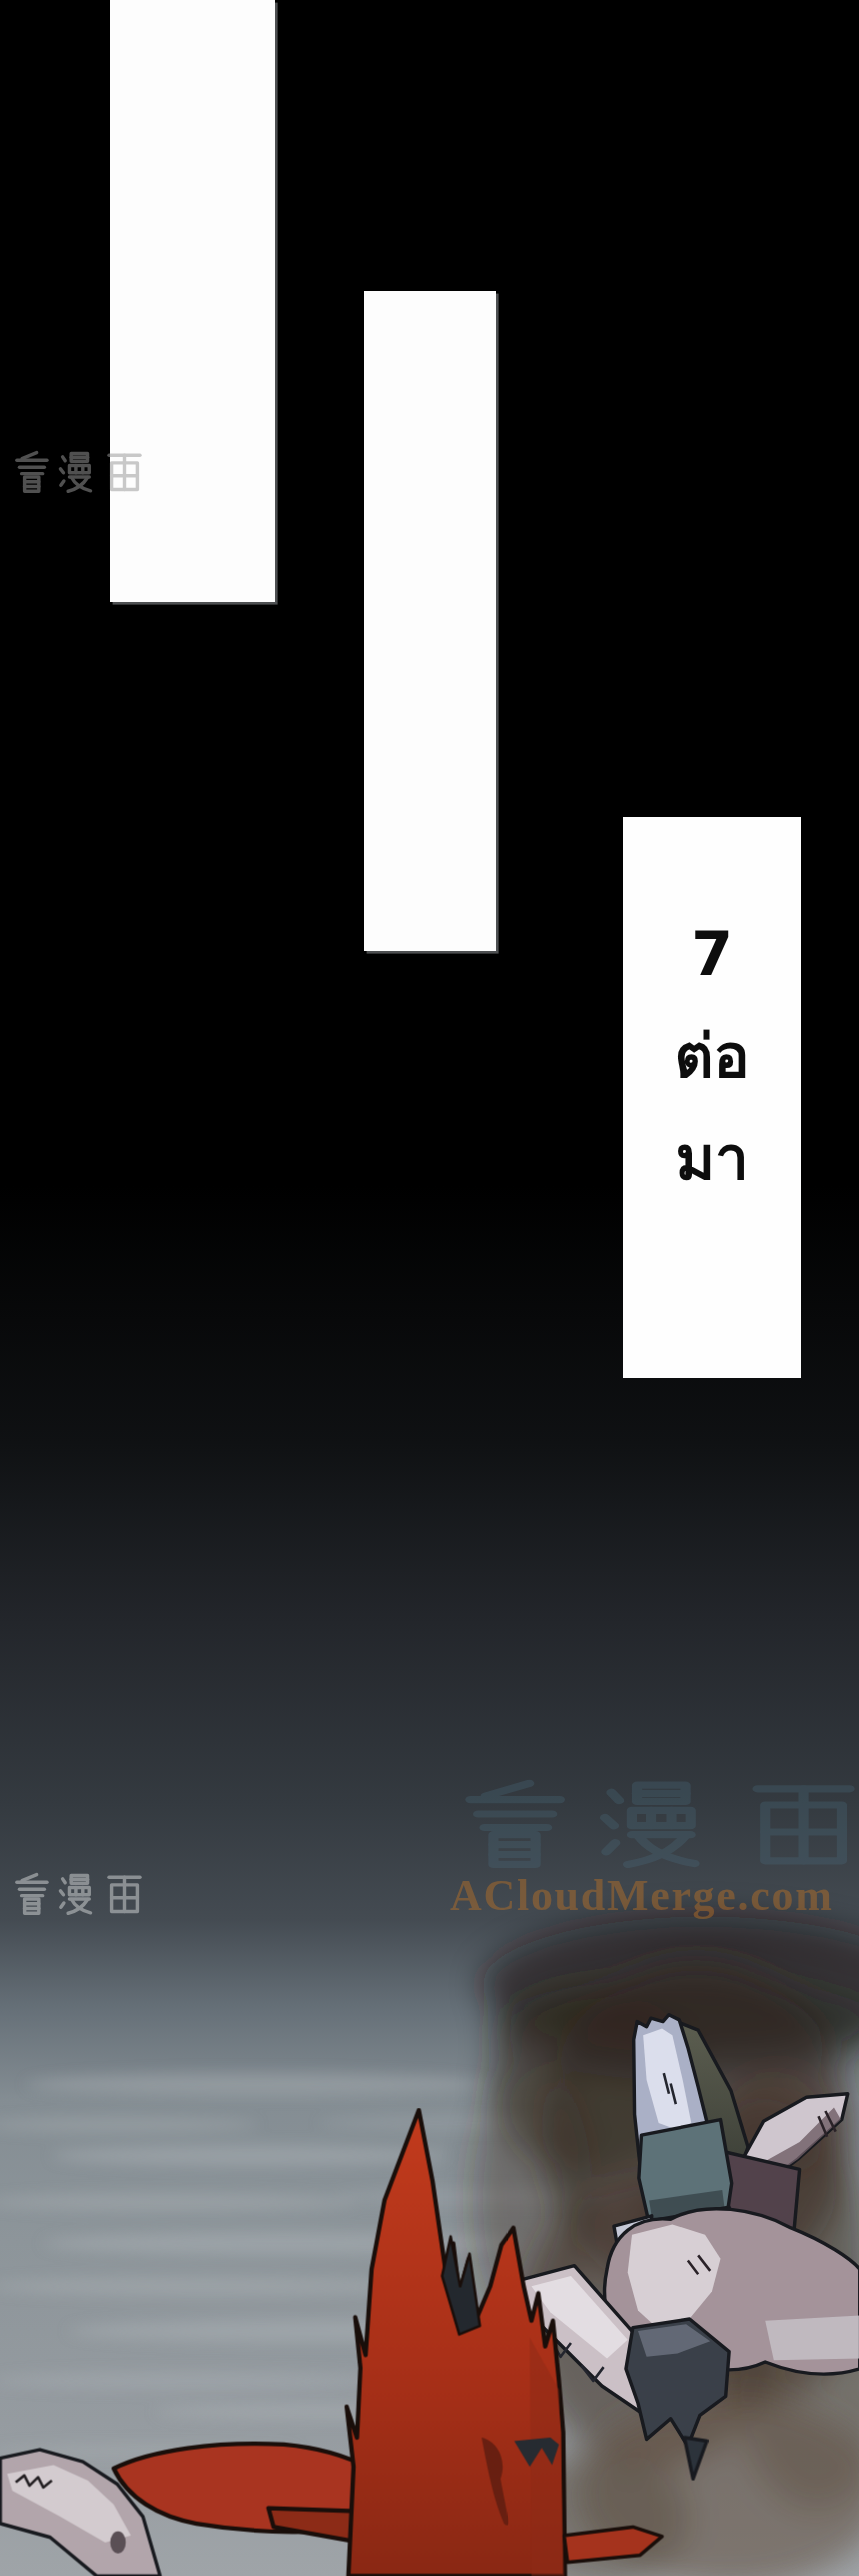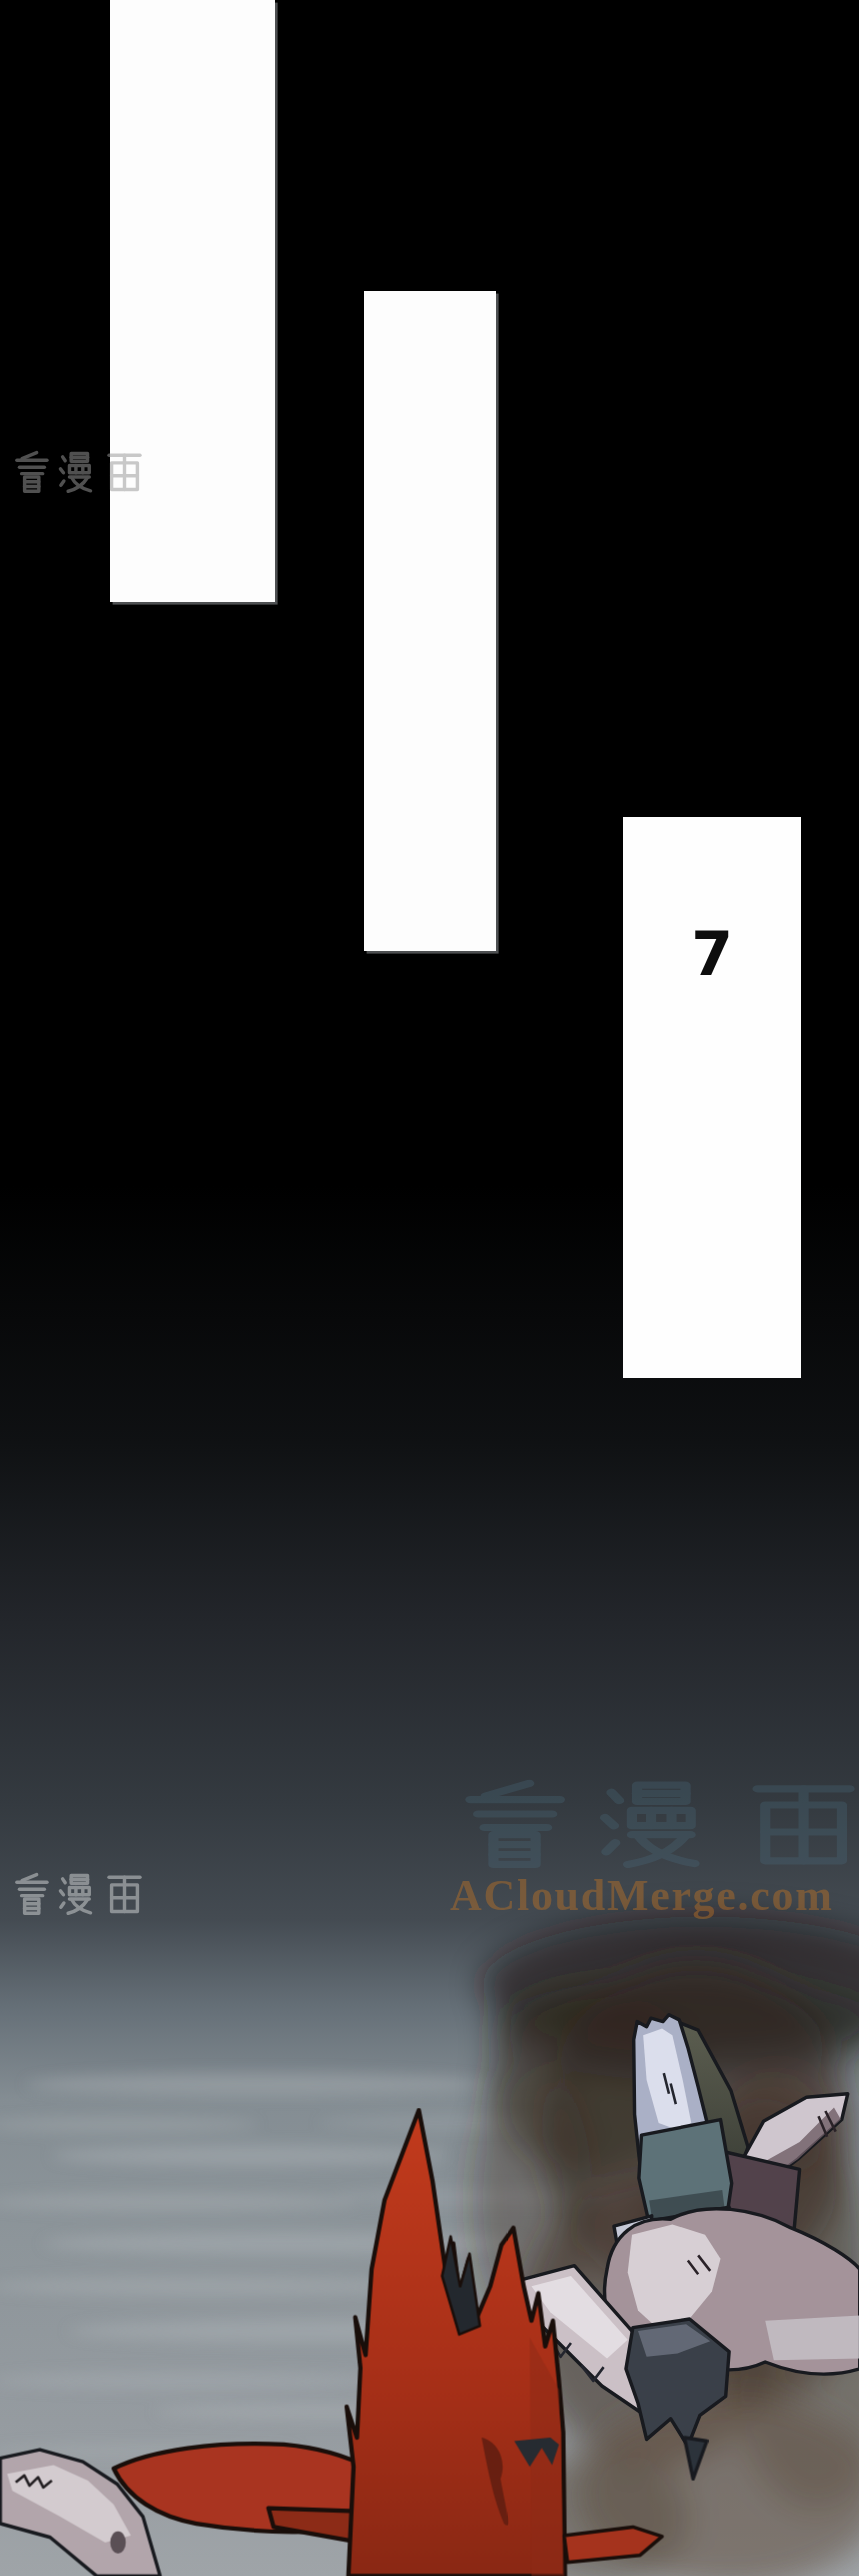--- a/index.html
+++ b/index.html
@@ -188,20 +188,22 @@
       <path d="M598,2840 L616,2870 L630,2848 L642,2868 L650,2844 L640,2836 Z" fill="#262b31" stroke="none"></path>
       <path d="M656,2950 L736,2940 L770,2951 L744,2973 L660,2981 Z" fill="#a5331d" stroke-width="4"></path>
     </g>
   </svg>
 
   <div id="bar1" class="panel"></div>
   <div id="bar2" class="panel"></div>
 
   <div id="caption-box">
     <span class="caption-line">7</span>
+    <span class="caption-line">ต่อ</span>
+    <span class="caption-line">มา</span>
   </div>
 
   <div id="wm-top" class="wm" aria-label="看漫画">
     <svg width="43" height="43" viewBox="0 0 100 100">
         <use href="#glyph-kan"></use>
       </svg>
     <svg width="43" height="43" viewBox="0 0 100 100">
         <use href="#glyph-man"></use>
       </svg>
     <svg width="43" height="43" viewBox="0 0 100 100">

